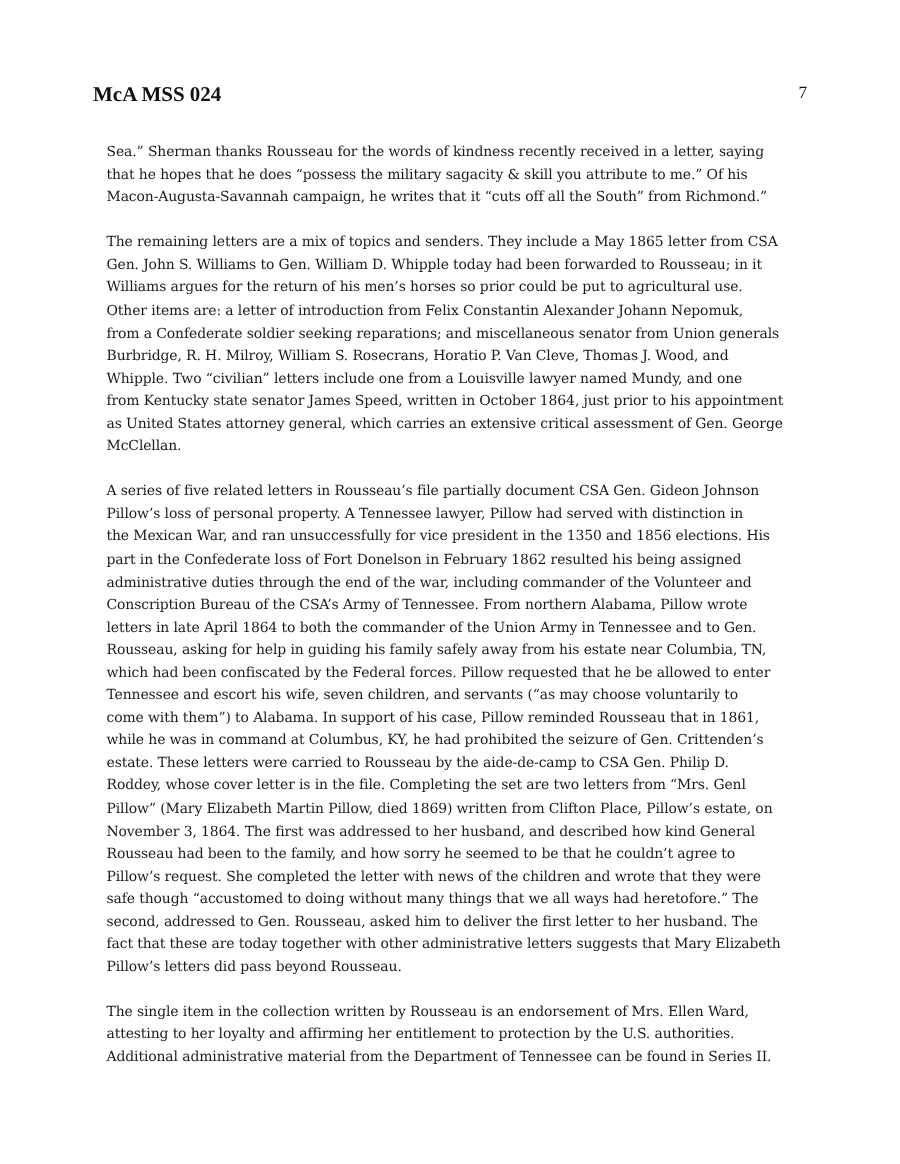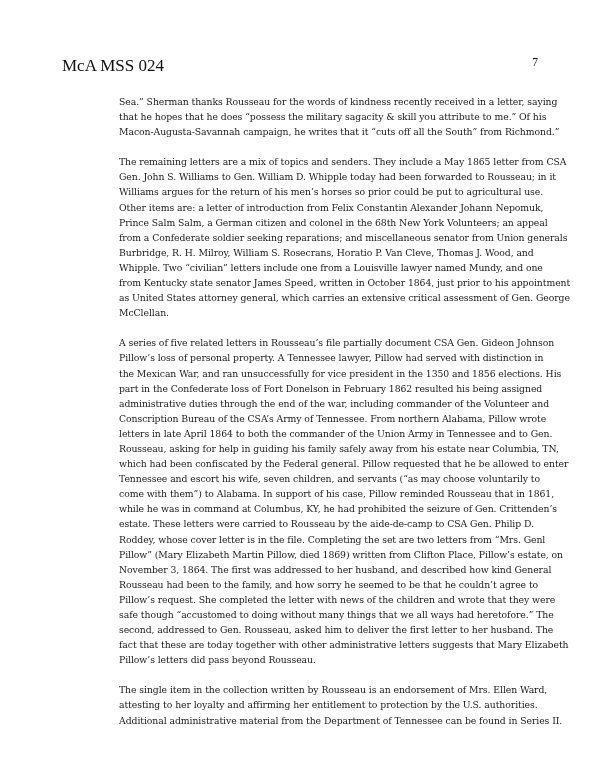--- a/index.html
+++ b/index.html
@@ -1,61 +1,60 @@
 <!DOCTYPE html>
 <html><head>
   <meta charset="utf-8">
   <style>
     html, body { margin: 0; padding: 0; background: #ffffff; }
     body { width: 600px; height: 776px; position: relative; overflow: hidden; }
     .page { position: absolute; left: 0; top: 0; width: 600px; height: 776px; background: #fff; }
     .header { position: absolute; top: 56px; left: 62px; right: 62px; height: 16px; }
-    .hdr-left { position: absolute; left: 0; top: 0; font-family: "Liberation Serif", serif; font-weight: normal; font-size: 17px; color: #111; }
+    .hdr-left { position: absolute; left: 0; top: 0; font-family: "Liberation Serif", serif; font-weight: bold; font-size: 14px; color: #111; }
     .hdr-right { position: absolute; right: 0; top: 0; font-family: "Liberation Serif", serif; font-size: 11.5px; color: #111; }
     .body { position: absolute; left: 71px; top: 94px; width: 466px; font-family: "DejaVu Serif", serif; font-size: 9.3px; line-height: 15.1px; color: #1a1a1a; letter-spacing: -0.08px; }
     .para { margin: 0 0 15px 0; }
-    .line { display: block; white-space: nowrap; margin-left: 48px; }
+    .line { display: block; white-space: nowrap; }
   </style>
 </head>
 <body>
 
 <div class="page">
   <div class="header">
     <span class="hdr-left">McA MSS 024</span>
     <span class="hdr-right">7</span>
   </div>
   <div class="body" id="doc-body">
       <p class="para">
         <span class="line">Sea.” Sherman thanks Rousseau for the words of kindness recently received in a letter, saying</span>
         <span class="line">that he hopes that he does “possess the military sagacity &amp; skill you attribute to me.” Of his</span>
         <span class="line">Macon-Augusta-Savannah campaign, he writes that it “cuts off all the South” from Richmond.”</span>
       </p>
       <p class="para">
         <span class="line">The remaining letters are a mix of topics and senders. They include a May 1865 letter from CSA</span>
         <span class="line">Gen. John S. Williams to Gen. William D. Whipple today had been forwarded to Rousseau; in it</span>
         <span class="line">Williams argues for the return of his men’s horses so prior could be put to agricultural use.</span>
         <span class="line">Other items are: a letter of introduction from Felix Constantin Alexander Johann Nepomuk,</span>
-        <span class="line">Prince Salm Salm, a German citizen and colonel in the 68th New York Volunteers; an appeal</span>
         <span class="line">from a Confederate soldier seeking reparations; and miscellaneous senator from Union generals</span>
         <span class="line">Burbridge, R. H. Milroy, William S. Rosecrans, Horatio P. Van Cleve, Thomas J. Wood, and</span>
         <span class="line">Whipple. Two “civilian” letters include one from a Louisville lawyer named Mundy, and one</span>
         <span class="line">from Kentucky state senator James Speed, written in October 1864, just prior to his appointment</span>
         <span class="line">as United States attorney general, which carries an extensive critical assessment of Gen. George</span>
         <span class="line">McClellan.</span>
       </p>
       <p class="para">
         <span class="line">A series of five related letters in Rousseau’s file partially document CSA Gen. Gideon Johnson</span>
         <span class="line">Pillow’s loss of personal property. A Tennessee lawyer, Pillow had served with distinction in</span>
         <span class="line">the Mexican War, and ran unsuccessfully for vice president in the 1350 and 1856 elections. His</span>
         <span class="line">part in the Confederate loss of Fort Donelson in February 1862 resulted his being assigned</span>
         <span class="line">administrative duties through the end of the war, including commander of the Volunteer and</span>
         <span class="line">Conscription Bureau of the CSA’s Army of Tennessee. From northern Alabama, Pillow wrote</span>
         <span class="line">letters in late April 1864 to both the commander of the Union Army in Tennessee and to Gen.</span>
         <span class="line">Rousseau, asking for help in guiding his family safely away from his estate near Columbia, TN,</span>
-        <span class="line">which had been confiscated by the Federal general. Pillow requested that he be allowed to enter</span>
+        <span class="line">which had been confiscated by the Federal forces. Pillow requested that he be allowed to enter</span>
         <span class="line">Tennessee and escort his wife, seven children, and servants (“as may choose voluntarily to</span>
         <span class="line">come with them”) to Alabama. In support of his case, Pillow reminded Rousseau that in 1861,</span>
         <span class="line">while he was in command at Columbus, KY, he had prohibited the seizure of Gen. Crittenden’s</span>
         <span class="line">estate. These letters were carried to Rousseau by the aide-de-camp to CSA Gen. Philip D.</span>
         <span class="line">Roddey, whose cover letter is in the file. Completing the set are two letters from “Mrs. Genl</span>
         <span class="line">Pillow” (Mary Elizabeth Martin Pillow, died 1869) written from Clifton Place, Pillow’s estate, on</span>
         <span class="line">November 3, 1864. The first was addressed to her husband, and described how kind General</span>
         <span class="line">Rousseau had been to the family, and how sorry he seemed to be that he couldn’t agree to</span>
         <span class="line">Pillow’s request. She completed the letter with news of the children and wrote that they were</span>
         <span class="line">safe though “accustomed to doing without many things that we all ways had heretofore.” The</span>

